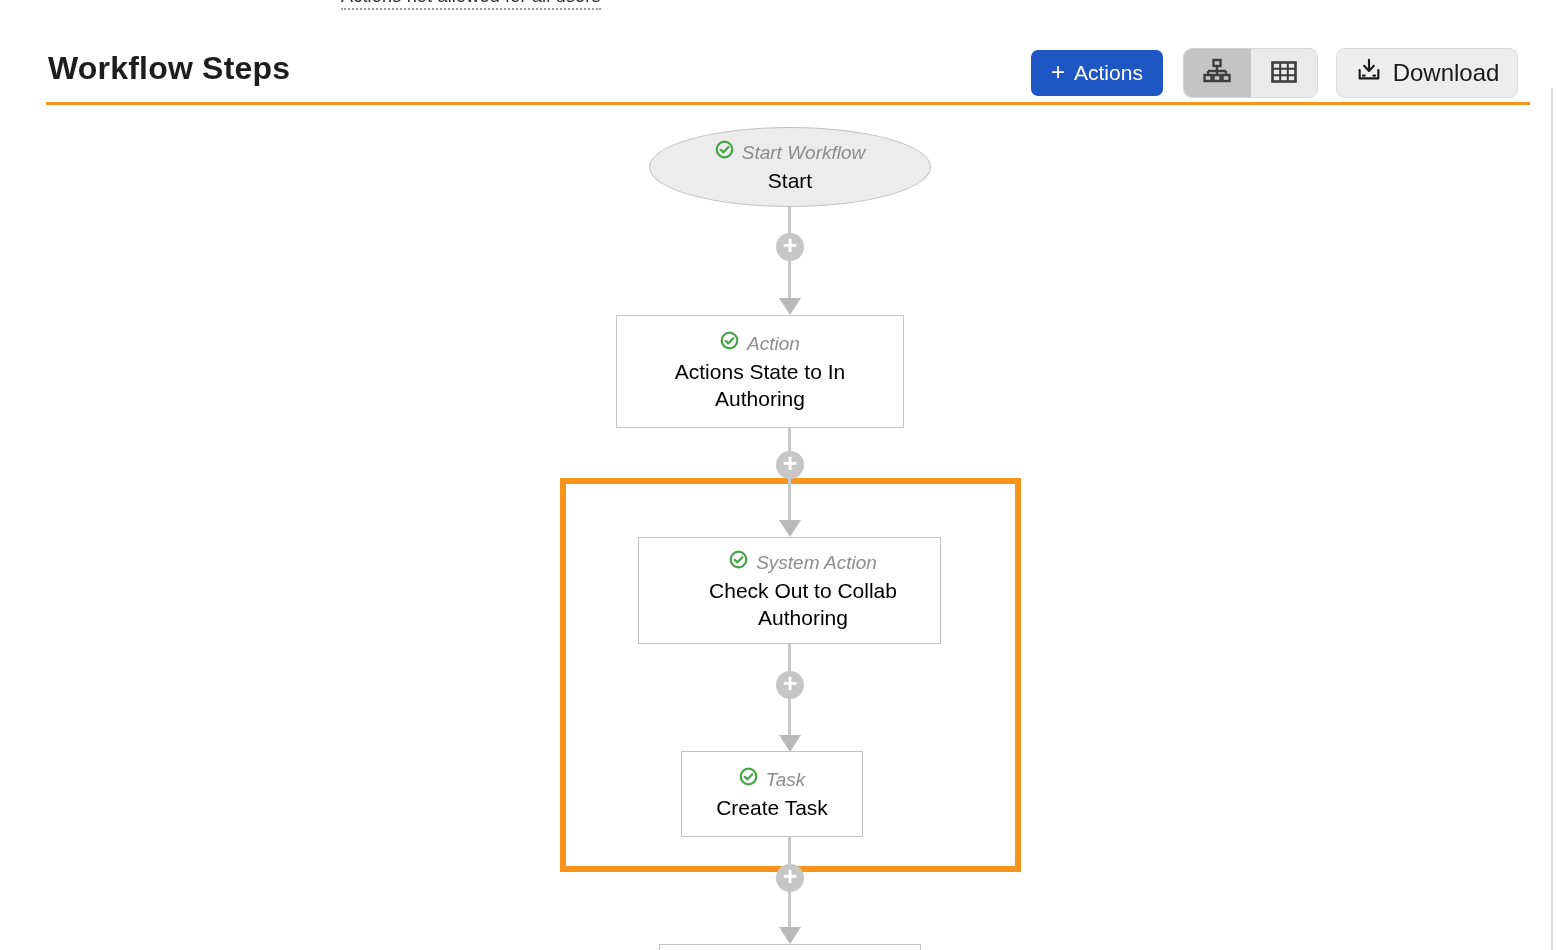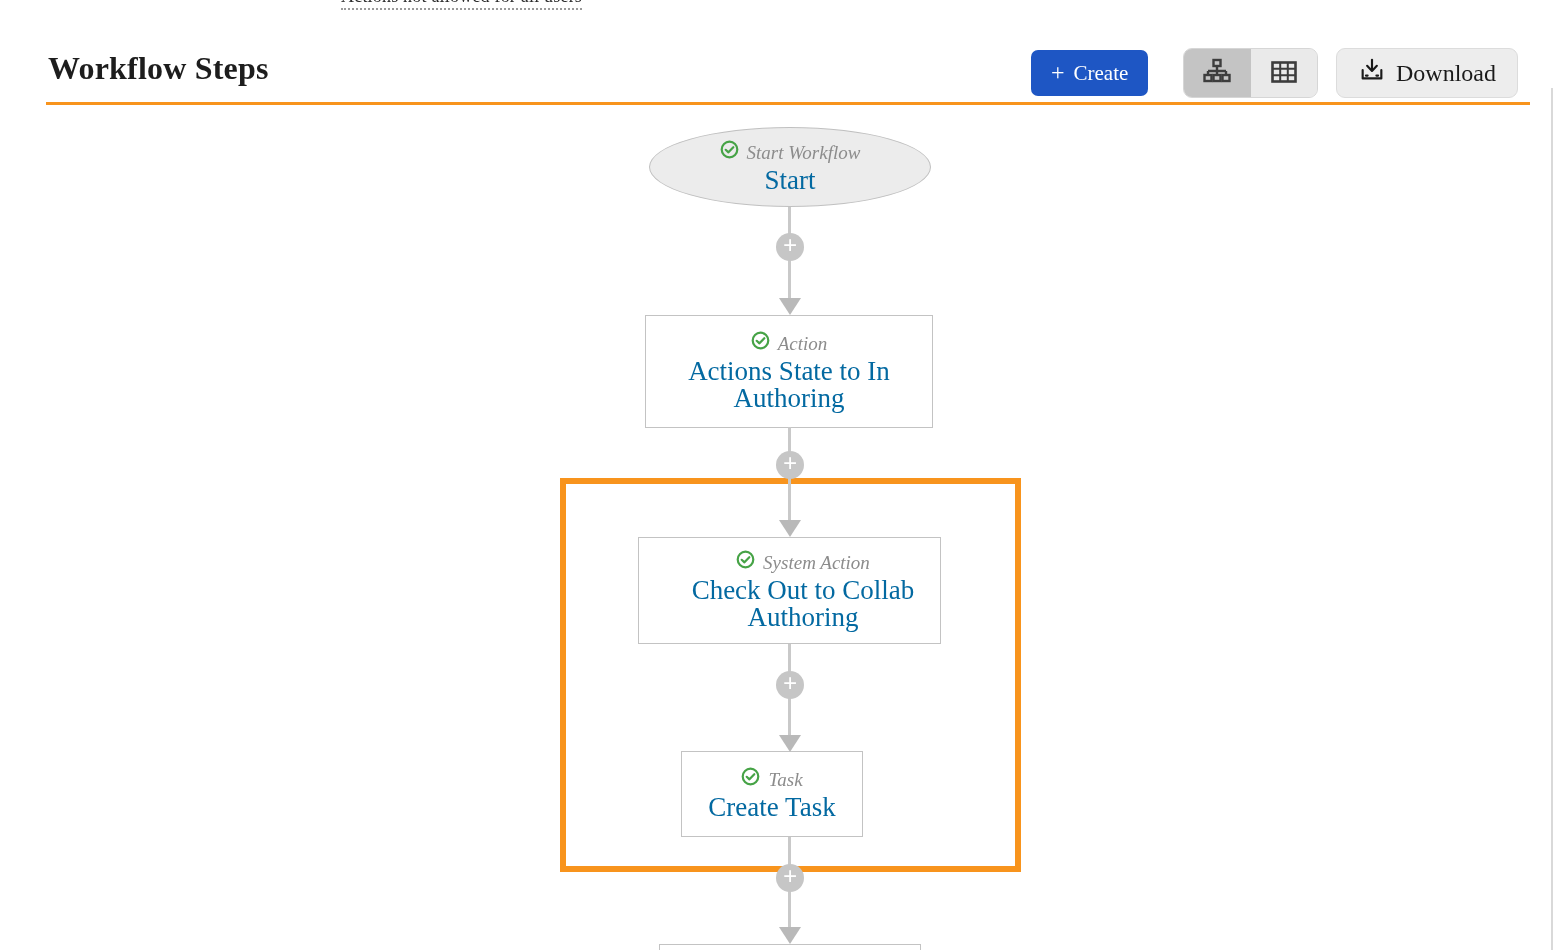--- a/index.html
+++ b/index.html
@@ -1,18 +1,18 @@
 <!DOCTYPE html>
 <html><head>
 <meta charset="utf-8">
 <style>
   * { margin:0; padding:0; box-sizing:border-box; }
   html,body { width:1558px; height:950px; overflow:hidden; background:#fff;
               font-family:"Liberation Sans", sans-serif; }
-  .page { position:relative; width:1558px; height:950px; background:#fff; overflow:hidden;font-family:Liberation Serif, serif; }
+  .page { position:relative; width:1558px; height:950px; background:#fff; overflow:hidden; }
 
   
   .top-link { position:absolute; left:341px; top:-14px; font-size:18px; color:#2b2b2b;
               text-decoration:none; padding-bottom:1px; border-bottom:2px dotted #9a9a9a;
               letter-spacing:.2px; cursor:pointer; }
 
   
   .page-title { position:absolute; left:48px; top:50px; font-size:32px; font-weight:700;
                 color:#1d1d1d; letter-spacing:.2px; }
   .header-rule { position:absolute; left:46px; top:102px; width:1484px; height:3px;
@@ -43,21 +43,21 @@
 
   .highlight-rect { position:absolute; left:560px; top:368px; width:461px; height:394px;
                     border:6px solid #F8941D; z-index:1; background:transparent; }
 
   .node { position:absolute; background:#fff; border:1px solid #c3c3c3; z-index:2;
           display:flex; flex-direction:column; align-items:center; justify-content:center;
           text-align:center; }
   .node.ellipse { border-radius:50%; background:#ececec; border-color:#c0c0c0; }
   .type-row { display:flex; align-items:center; justify-content:center; gap:8px;
               color:#8c8c8c; font-style:italic; font-size:19px; line-height:24px; }
-  .node-link { color:#0369a1; font-size:27px; line-height:27px; text-decoration:none;
+  .node-link { color:#000000; font-size:21px; line-height:27px; text-decoration:none;
                cursor:pointer; display:block; margin-top:2px; }
 
   .vline { position:absolute; width:3px; background:#c9c9c9; left:788px; z-index:3; }
   .plus-badge { position:absolute; left:776px; width:28px; height:28px; border-radius:50%;
                 background:#c6c6c6; color:#fff; font-size:25px; font-weight:700;
                 display:flex; align-items:center; justify-content:center; z-index:4;
                 cursor:pointer; line-height:1; padding-bottom:3px; }
   .arrowhead { position:absolute; left:779px; width:0; height:0; z-index:3;
                border-left:11px solid transparent; border-right:11px solid transparent;
                border-top:17px solid #b9b9b9; }
@@ -66,21 +66,21 @@
 <body>
 
 <div class="page">
 
   <a class="top-link">Actions not allowed for all users</a>
 
   <h1 class="page-title">Workflow Steps</h1>
 
   <button class="btn create-btn">
     <span class="plus-glyph">+</span>
-    <span>Create</span>
+    <span>Actions</span>
   </button>
 
   <div class="toggle-group">
     <button class="toggle-seg selected">
       <span>
         <svg width="30" height="30" viewBox="0 0 30 30" fill="none" stroke="#3d3d3d" stroke-width="2.4">
           <rect x="11.5" y="3" width="7" height="6"></rect>
           <line x1="15" y1="9" x2="15" y2="14"></line>
           <line x1="6" y1="14" x2="24" y2="14"></line>
           <line x1="6" y1="14" x2="6" y2="18"></line>
@@ -135,21 +135,21 @@
         </span>
         <span>Start Workflow</span>
       </div>
       <a class="node-link">Start</a>
     </div>
 
     <div class="vline" style="top:97px; height:92px;"></div>
     <div class="plus-badge" style="top:123px;">+</div>
     <div class="arrowhead" style="top:188px;"></div>
 
-    <div class="node" style="left:645px; top:205px; width:288px; height:113px;">
+    <div class="node" style="left:616px; top:205px; width:288px; height:113px;">
       <div class="type-row">
         <span>
           <svg width="19" height="19" viewBox="0 0 20 20" fill="none">
             <circle cx="10" cy="10" r="8.2" stroke="#46A346" stroke-width="2.3"></circle>
             <path d="M6 10.3 L8.9 13 L14 7.6" stroke="#46A346" stroke-width="2.3" stroke-linecap="round" stroke-linejoin="round"></path>
           </svg>
         </span>
         <span>Action</span>
       </div>
       <a class="node-link" style="max-width:250px;">Actions State to In Authoring</a>

